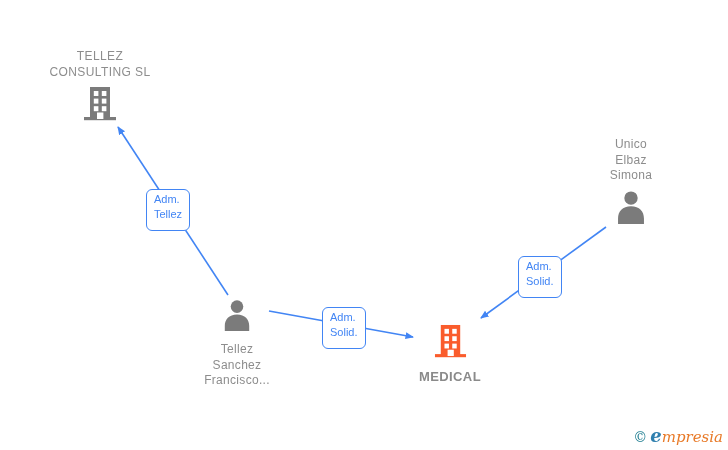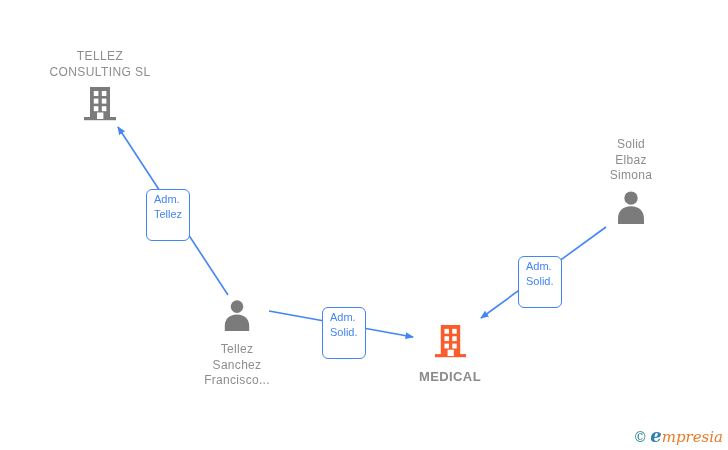--- a/index.html
+++ b/index.html
@@ -25,21 +25,21 @@
   .icon-orange { color:#fa5c2c; }
 
   
   .edge-label {
     position:absolute; z-index:3;
     background:#ffffff;
     border:1.5px solid #4285f4;
     border-radius:6px;
     color:#4285f4;
     font-size:11px; line-height:15px;
-    padding:2px 7px 18px 7px;
+    padding:2px 7px 8px 7px;
     text-align:left;
   }
 
   
   .watermark {
     position:absolute; right:5px; bottom:4px; z-index:4;
     font-family:"DejaVu Serif","Liberation Serif",serif;
     font-style:italic; font-size:15px;
     white-space:nowrap;
   }
@@ -77,21 +77,21 @@
           <rect x="18.8" y="12.6" width="4.6" height="5"></rect>
           <rect x="10.8" y="20.2" width="4.6" height="5"></rect>
           <rect x="18.8" y="20.2" width="4.6" height="5"></rect>
           <rect x="14" y="26.5" width="6.4" height="6.5"></rect>
         </g>
       </svg>
     </span>
   </div>
 
   <div class="node person" style="left:571px; top:137px; width:120px;">
-    <div class="nline">Solid</div>
+    <div class="nline">Unico</div>
     <div class="nline">Elbaz</div>
     <div class="nline">Simona</div>
     <span class="icon-wrap gap-top icon-gray">
       <svg width="34" height="34" viewBox="0 0 32 32">
         <circle cx="16" cy="7.6" r="6.3" fill="currentColor"></circle>
         <path d="M16 15.4 c-8 0-12.2 5-12.2 11.4 L3.8 32 l24.4 0 0 -5.2 c0-6.4-4.2-11.4-12.2-11.4 z" fill="currentColor"></path>
       </svg>
     </span>
   </div>
 

